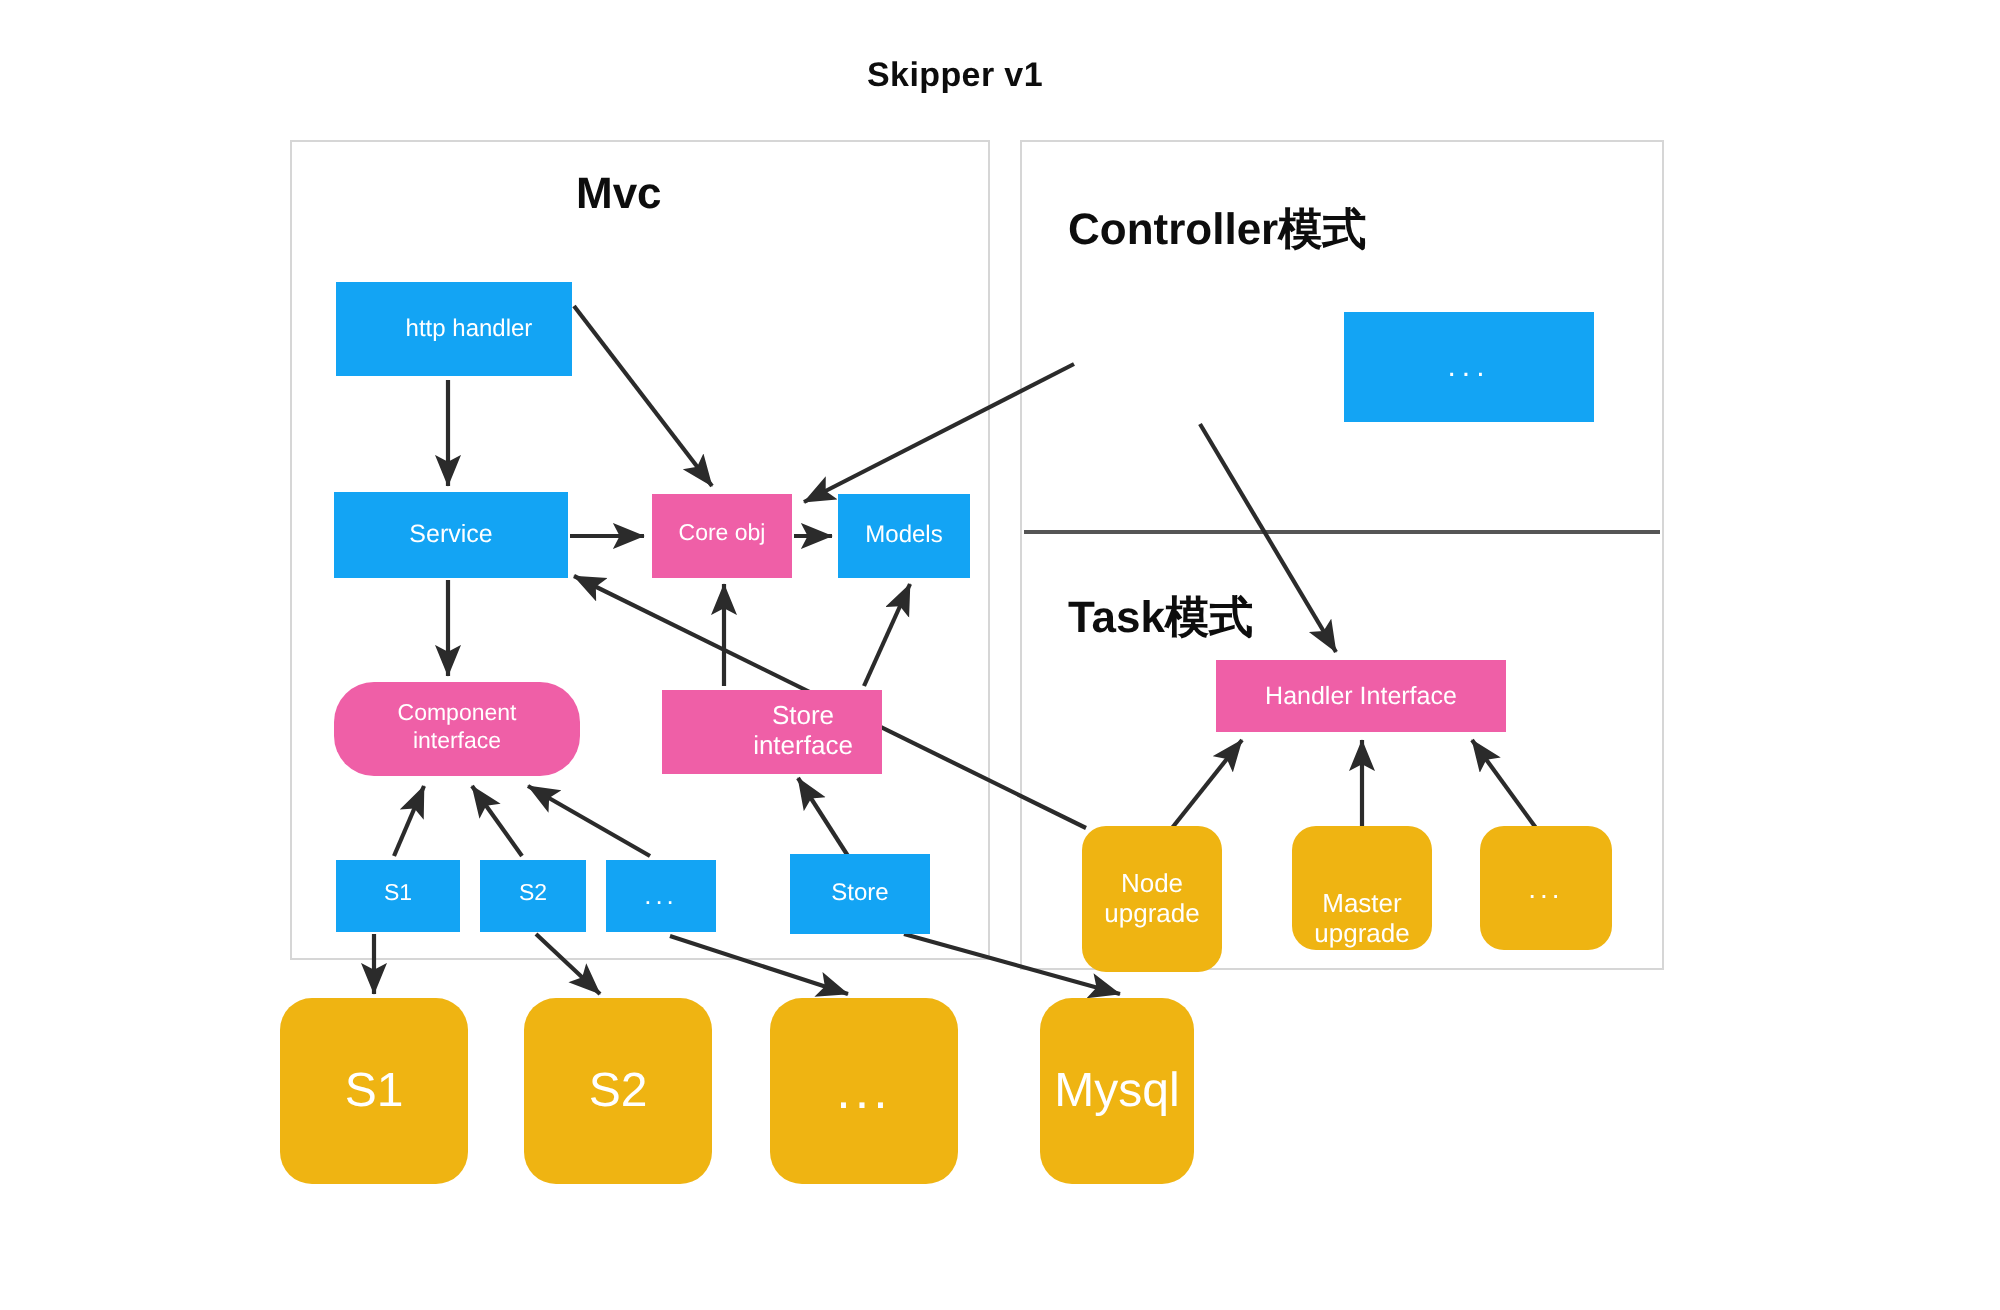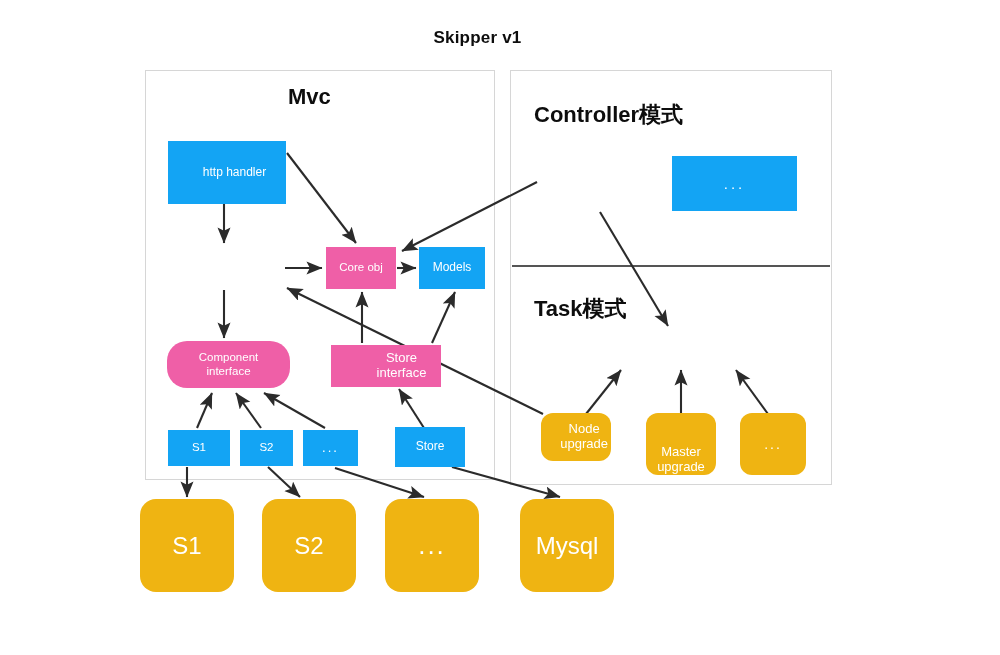--- a/index.html
+++ b/index.html
@@ -141,24 +141,27 @@
       <path d="M586,414 L621,370"></path>
 
       <path d="M681,414 L681,370"></path>
 
       <path d="M768,414 L736,370"></path>
 
       <path d="M543,414 L287,288"></path>
     </g>
   </svg>
 
-  <div class="node blue" style="left:168px; top:141px; width:118px; height:63px; font-size:12px;padding-left:15px;">
+  <div class="node blue" style="left:168px; top:141px; width:118px; height:47px; font-size:12px;padding-left:15px;">
     <span class="lbl">http handler</span>
   </div>
 
+  <div class="node blue" style="left:167px; top:246px; width:117px; height:43px; font-size:12.5px;">
+    <span class="lbl">Service</span>
+  </div>
 
   <div class="node blue" style="left:419px; top:247px; width:66px; height:42px; font-size:12px;">
     <span class="lbl">Models</span>
   </div>
 
   <div class="node pink" style="left:326px; top:247px; width:70px; height:42px; font-size:11.5px;">
     <span class="lbl">Core obj</span>
   </div>
 
   <div class="node pink" style="left:167px; top:341px; width:123px; height:47px; font-size:11.5px;border-radius:20px;">
@@ -186,22 +189,25 @@
 
   <div class="node blue" style="left:395px; top:427px; width:70px; height:40px; font-size:12px;">
     <span class="lbl">Store</span>
   </div>
 
 
   <div class="node blue" style="left:672px; top:156px; width:125px; height:55px; font-size:15px; letter-spacing:3px;">
     <span class="lbl">...</span>
   </div>
 
-
-  <div class="node orange" style="left:541px; top:413px; width:70px; height:48px; font-size:13px;justify-content:flex-end;">
+  <div class="node pink" style="left:608px; top:330px; width:145px; height:36px; font-size:12.5px;">
+    <span class="lbl">Handler Interface</span>
+  </div>
+
+  <div class="node orange" style="left:541px; top:413px; width:70px; height:73px; font-size:13px;">
     <span class="lbl">
       <span>Node</span>
       <span>upgrade</span>
     </span>
   </div>
 
   <div class="node orange" style="left:646px; top:413px; width:70px; height:62px; font-size:13px;align-items:flex-end;">
     <span class="lbl">
       <span>Master</span>
       <span>upgrade</span>
@@ -217,17 +223,17 @@
   </div>
 
   <div class="node orange big" style="left:262px; top:499px; width:94px; height:93px; font-size:24px;">
     <span class="lbl">S2</span>
   </div>
 
   <div class="node orange big" style="left:385px; top:499px; width:94px; height:93px; font-size:26px; letter-spacing:2px;">
     <span class="lbl">...</span>
   </div>
 
-  <div class="node orange big" style="left:520px; top:499px; width:94px; height:93px; font-size:24px;">
+  <div class="node orange big" style="left:520px; top:499px; width:77px; height:93px; font-size:24px;">
     <span class="lbl">Mysql</span>
   </div>
 
 </div>
 
 </body></html>

